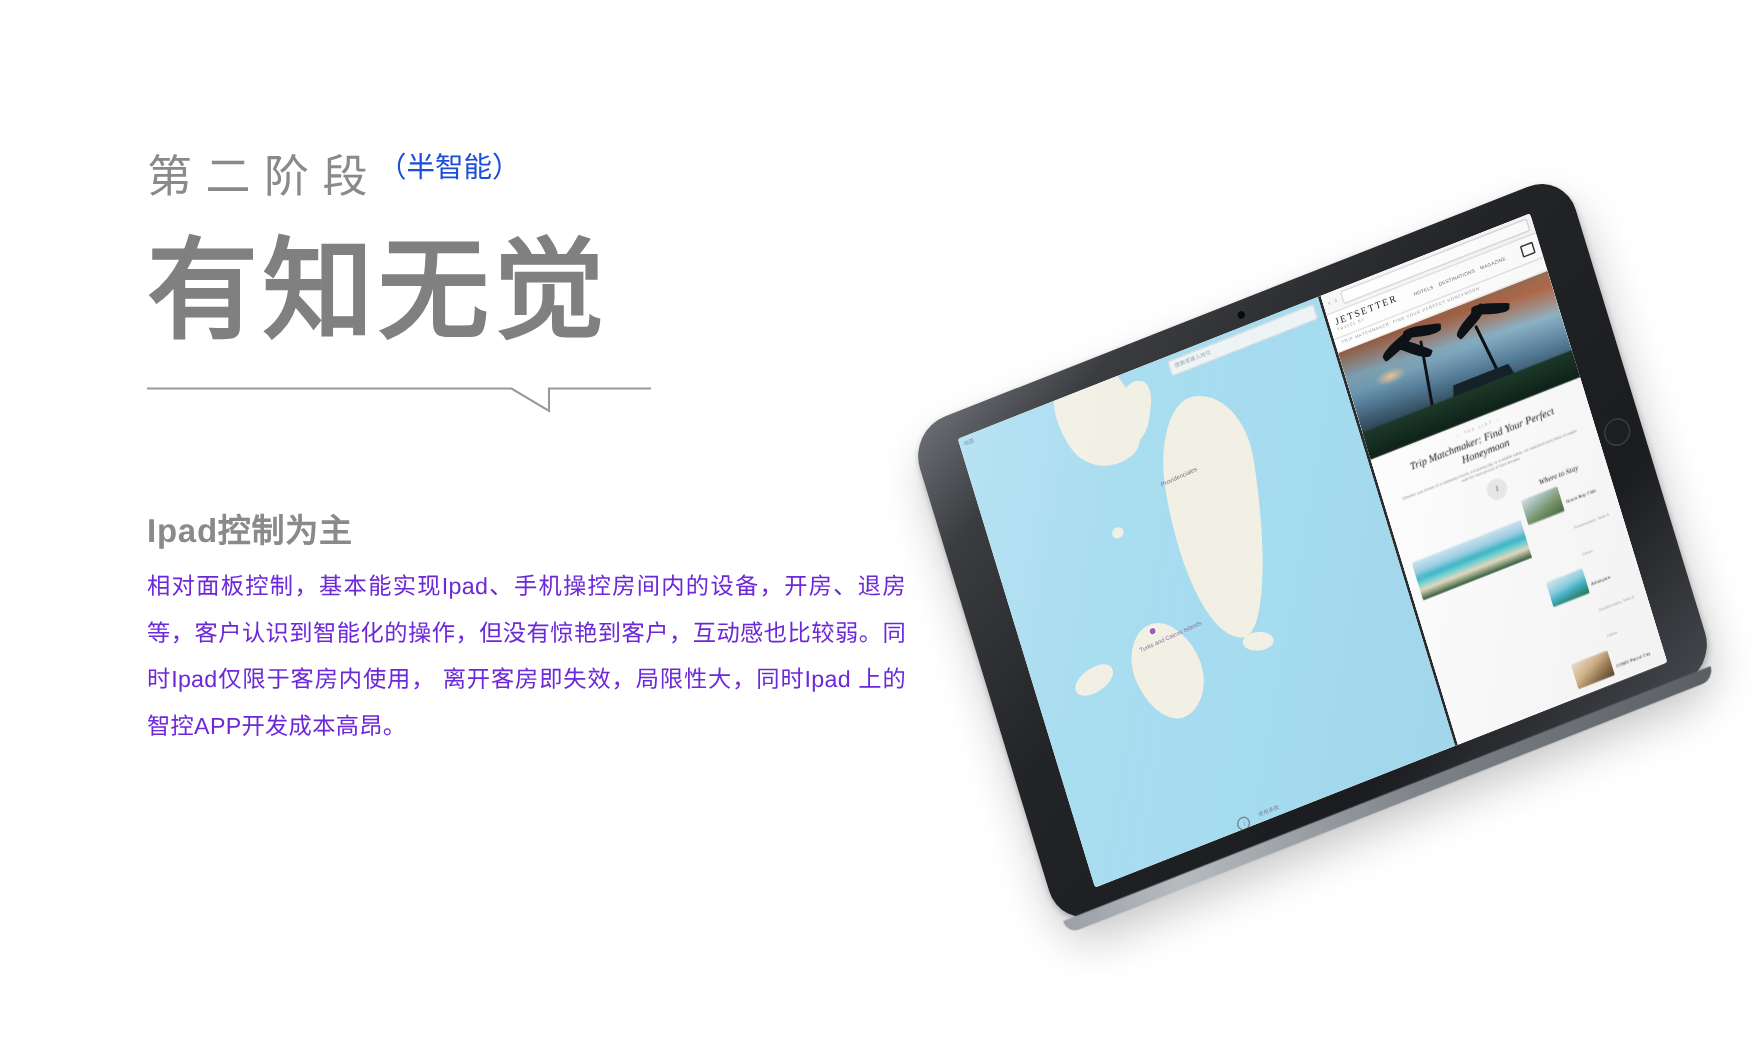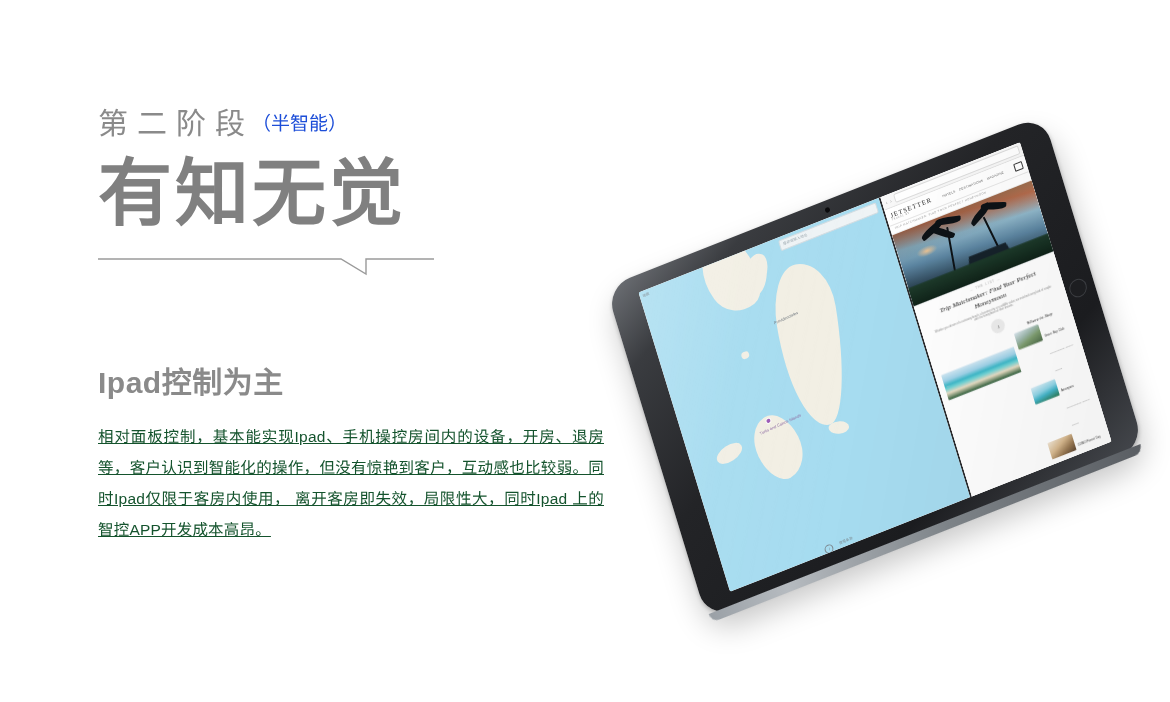--- a/index.html
+++ b/index.html
@@ -22,21 +22,21 @@
   
   .left-col {
     position: absolute;
     left: 98px;
     top: 104px;
     width: 520px;
   }
 
   .eyebrow {
     display: flex;
-    align-items: center;
+    align-items: flex-start;
     color: #8c8c8c;
     white-space: nowrap;
     line-height: 1;
     height: 40px;
   }
   .eyebrow-main {
     font-size: 30px;
     letter-spacing: 9px;
     font-weight: 400;
     color: #8a8a8a;
@@ -67,37 +67,36 @@
     height: 26px;
     position: relative;
   }
   .divider-wrap svg {
     display: block;
     overflow: visible;
   }
 
   
   .subhead {
-    margin-top: 86px;
-    font-size: 30px;
+    margin-top: 62px;
+    font-size: 22px;
     font-weight: 700;
     color: #8a8a8a;
     letter-spacing: 0.5px;
     line-height: 1.2;
   }
 
   .body-copy {
-    margin-top: 20px;
+    margin-top: 8px;
     width: 506px;
     font-size: 15.5px;
     line-height: 2.0;
-    color: #14532d;
+    color: #6d28d9;
     letter-spacing: 0.2px;
     text-align: justify;
-    text-decoration: underline;
   }
 
   
   .device-stage {
     position: absolute;
     left: 612px;
     top: 150px;
     width: 560px;
     height: 470px;
   }

